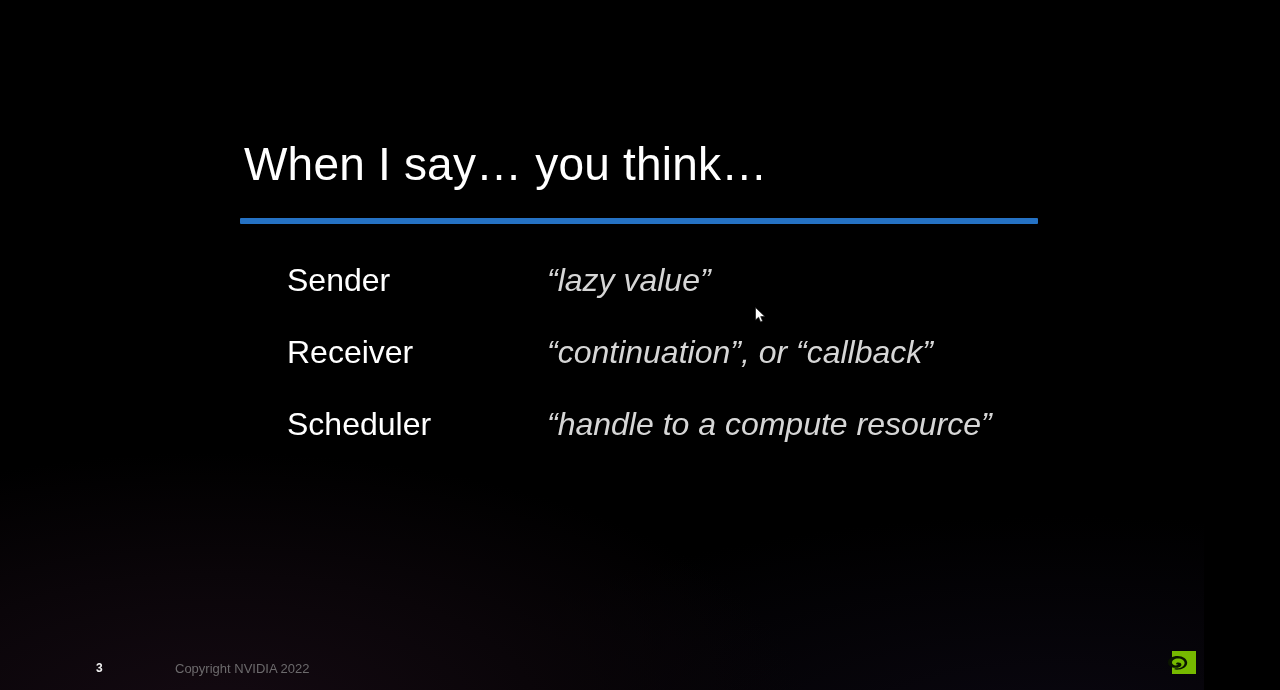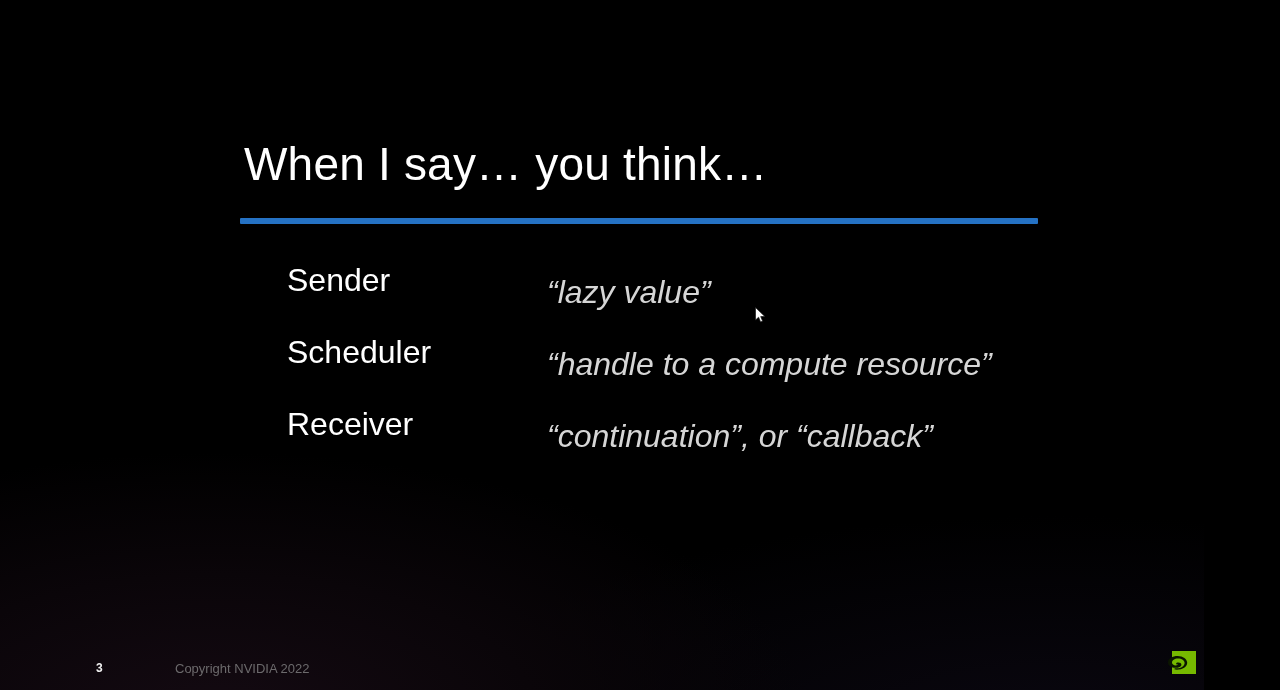--- a/index.html
+++ b/index.html
@@ -69,21 +69,21 @@
     color: #ffffff;
     font-size: 32px;
     font-weight: 400;
     line-height: 44px;
     white-space: nowrap;
     margin-left: 8px;
   }
   .row-gloss {
     position: absolute;
     left: 268px;
-    top: 12px;
+    top: 0px;
     color: #d6d6d6;
     font-size: 32px;
     font-style: italic;
     font-weight: 400;
     line-height: 44px;
     white-space: nowrap;
   }
 
   
   #slide-number {
@@ -142,27 +142,27 @@
   <div id="title-rule"></div>
 
   <div id="rows">
 
     <div class="row">
       <div class="row-term">Sender</div>
       <div class="row-gloss">“lazy value”</div>
     </div>
 
     <div class="row">
-      <div class="row-term">Scheduler</div>
-      <div class="row-gloss">“handle to a compute resource”</div>
+      <div class="row-term">Receiver</div>
+      <div class="row-gloss">“continuation”, or “callback”</div>
     </div>
 
     <div class="row">
-      <div class="row-term">Receiver</div>
-      <div class="row-gloss">“continuation”, or “callback”</div>
+      <div class="row-term">Scheduler</div>
+      <div class="row-gloss">“handle to a compute resource”</div>
     </div>
 
   </div>
 
   <div id="slide-number">3</div>
 
   <div id="copyright">Copyright NVIDIA 2022</div>
 
   <svg id="nvidia-logo" viewBox="0 0 30 23">
     <rect x="6" y="0" width="24" height="23" fill="#76b900"></rect>

